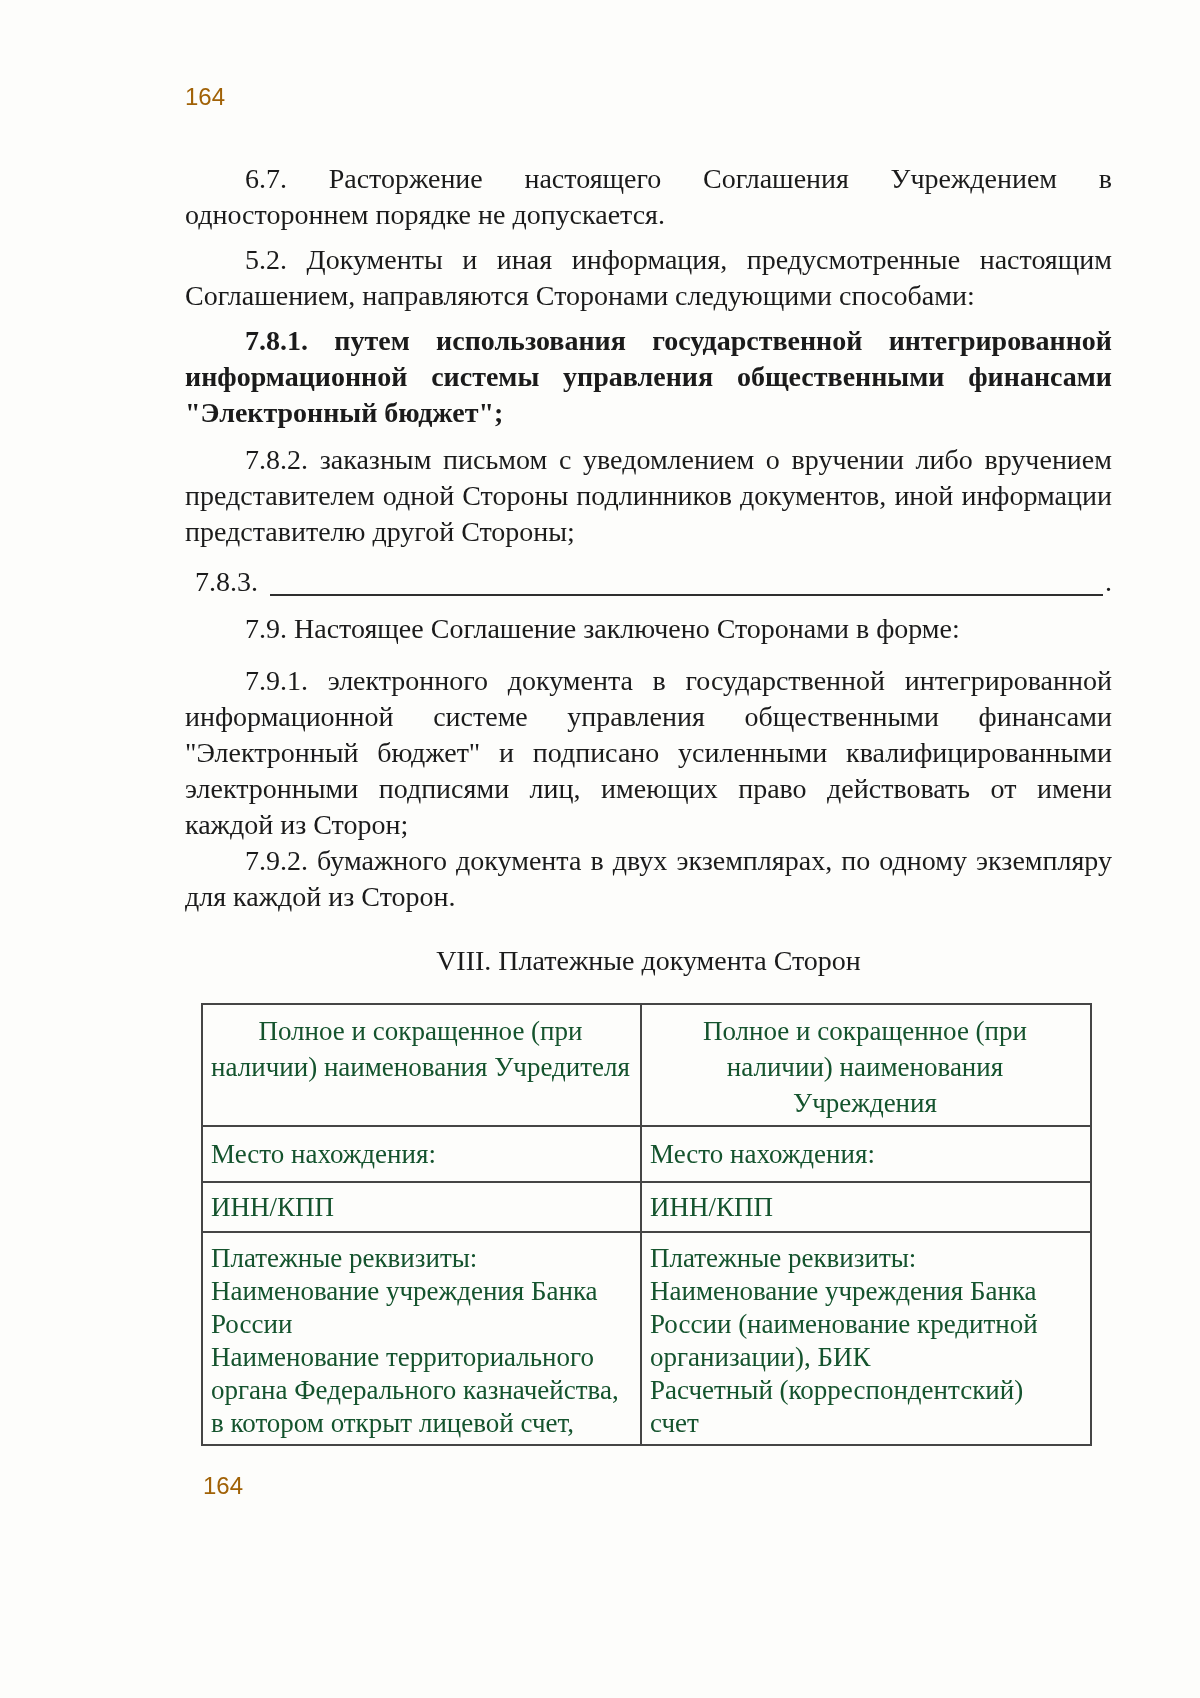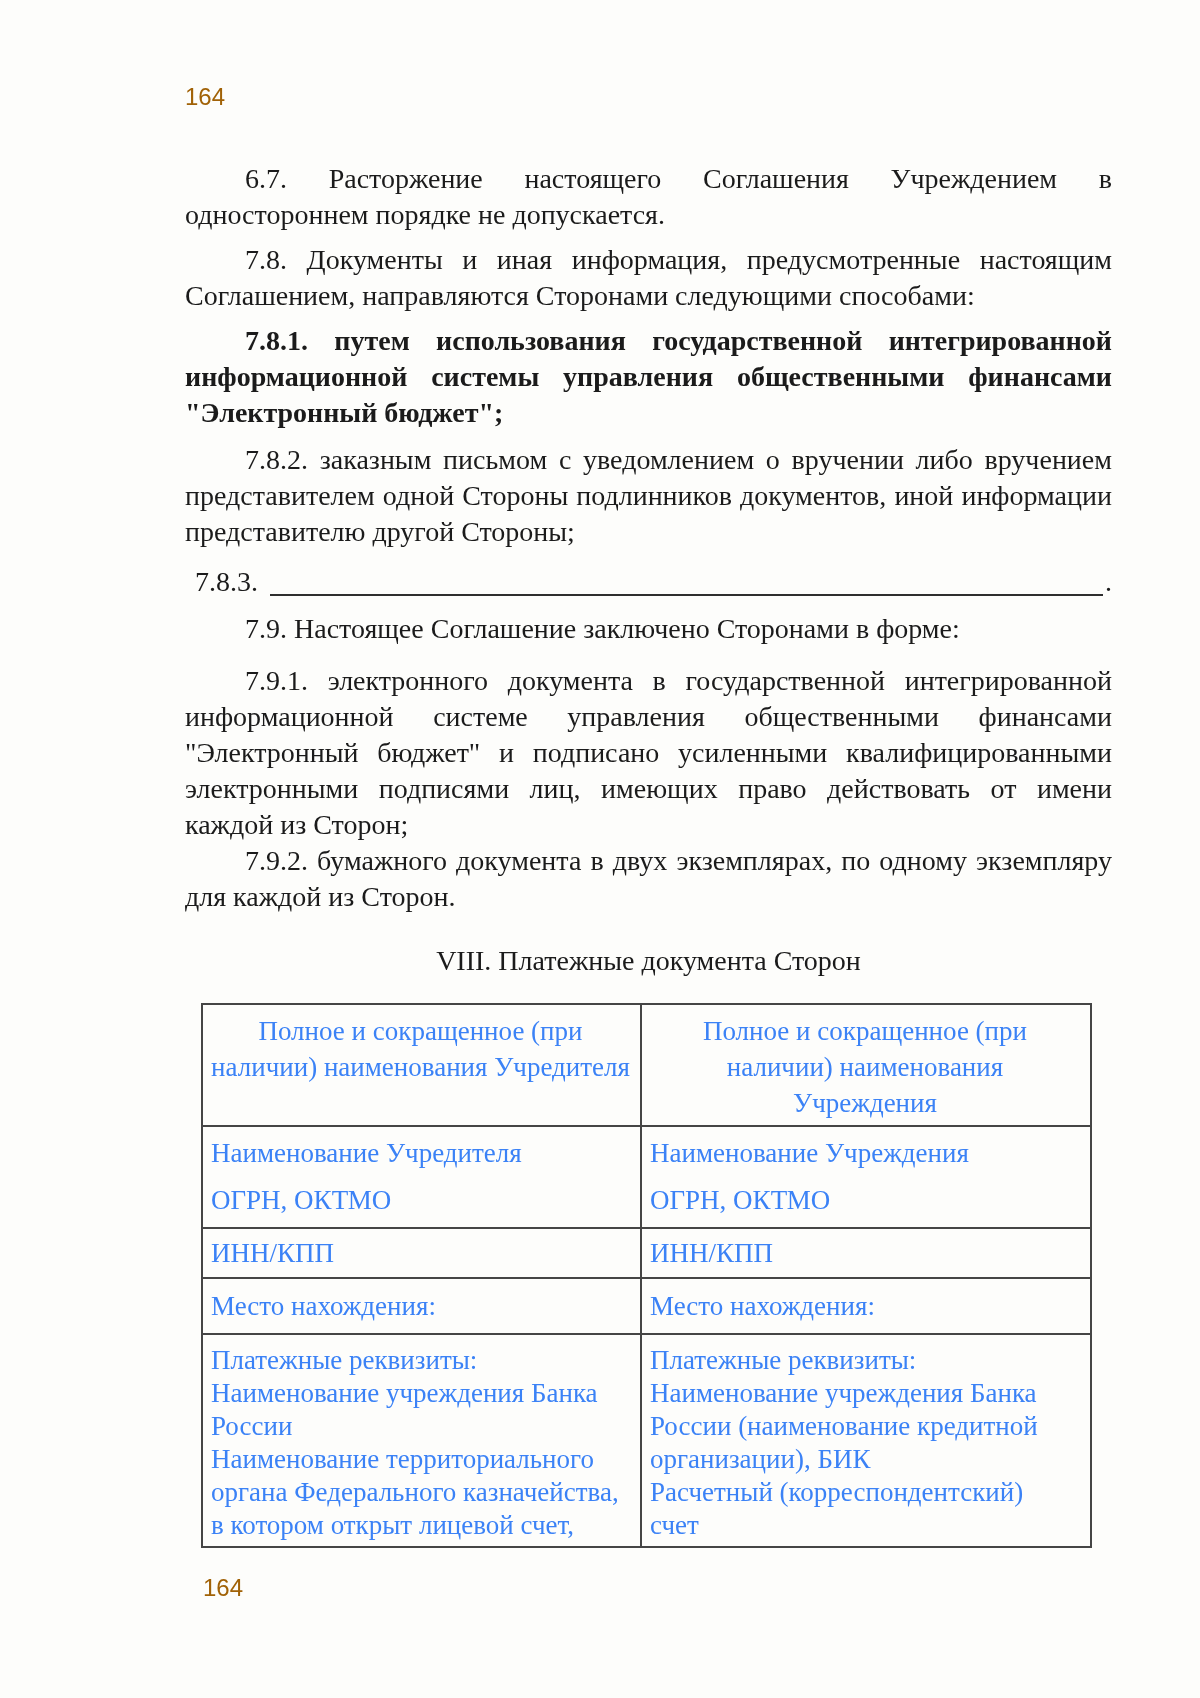--- a/index.html
+++ b/index.html
@@ -51,21 +51,21 @@
     font-size: 28px;
     line-height: 36px;
   }
   table.requisites {
     border-collapse: collapse;
     table-layout: fixed;
     width: 889px;
     margin: 24px 0 0 16px;
     font-size: 27px;
     line-height: 33px;
-    color: #3b82f6;
+    color: #14532d;
     padding-left: 12px;
   }
   table.requisites td {
     border: 2px solid #454545;
     vertical-align: top;
     padding: 8px 10px 4px 8px;
     overflow: hidden;
   }
   td.th {
     text-align: center;
@@ -82,21 +82,21 @@
   tr.pay-row td { height: 210px; white-space: pre-line; padding-top: 9px; }
   .bottom-num { margin-top: 28px; margin-left: 18px; }
 </style>
 </head>
 <body>
 
 <div class="page-num top-num">164</div>
 
 <p class="para p77">6.7. Расторжение настоящего Соглашения Учреждением в одностороннем порядке не допускается.</p>
 
-<p class="para p78">7.8. Документы и иная информация, предусмотренные настоящим Соглашением, направляются Сторонами следующими способами:</p>
+<p class="para p78">5.2. Документы и иная информация, предусмотренные настоящим Соглашением, направляются Сторонами следующими способами:</p>
 
 <p class="para p781">7.8.1. путем использования государственной интегрированной информационной системы управления общественными финансами "Электронный бюджет";</p>
 
 <p class="para p782">7.8.2. заказным письмом с уведомлением о вручении либо вручением представителем одной Стороны подлинников документов, иной информации представителю другой Стороны;</p>
 
 <p class="p783">
   <span>7.8.3.</span>
   <span class="blank-line"></span>
   <span>.</span>
 </p>
@@ -115,37 +115,27 @@
     <col style="width:450px">
   </colgroup>
   <tbody>
     <tr class="hdr-row">
       <td class="th">Полное и сокращенное (при
 наличии) наименования Учредителя</td>
       <td class="th">Полное и сокращенное (при
 наличии) наименования
 Учреждения</td>
     </tr>
-    <tr class="name-row">
-      <td>
-        <div>Наименование Учредителя</div>
-        <div class="ogrn">ОГРН, ОКТМО</div>
-      </td>
-      <td>
-        <div>Наименование Учреждения</div>
-        <div class="ogrn">ОГРН, ОКТМО</div>
-      </td>
+    <tr class="mid loc-row">
+      <td>Место нахождения:</td>
+      <td>Место нахождения:</td>
     </tr>
     <tr class="mid inn-row">
       <td>ИНН/КПП</td>
       <td>ИНН/КПП</td>
-    </tr>
-    <tr class="mid loc-row">
-      <td>Место нахождения:</td>
-      <td>Место нахождения:</td>
     </tr>
     <tr class="pay-row">
       <td>Платежные реквизиты:
 Наименование учреждения Банка
 России
 Наименование территориального
 органа Федерального казначейства,
 в котором открыт лицевой счет,</td>
       <td>Платежные реквизиты:
 Наименование учреждения Банка

